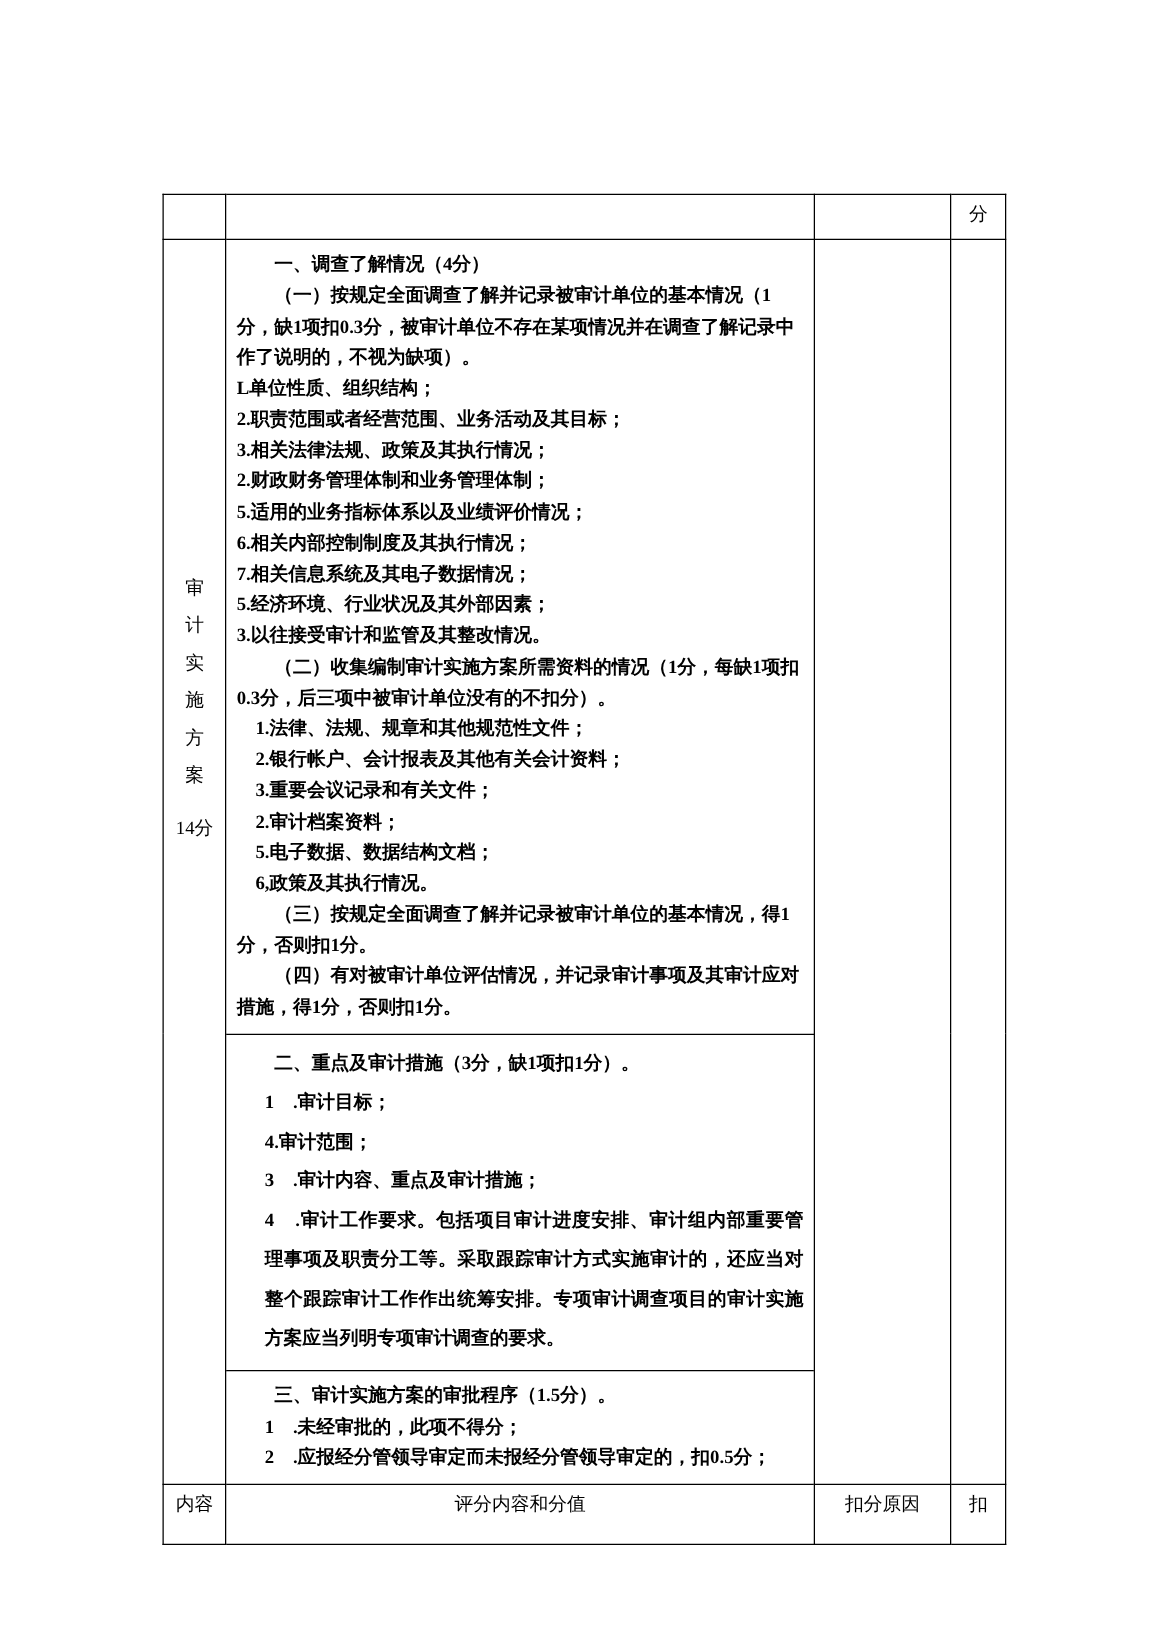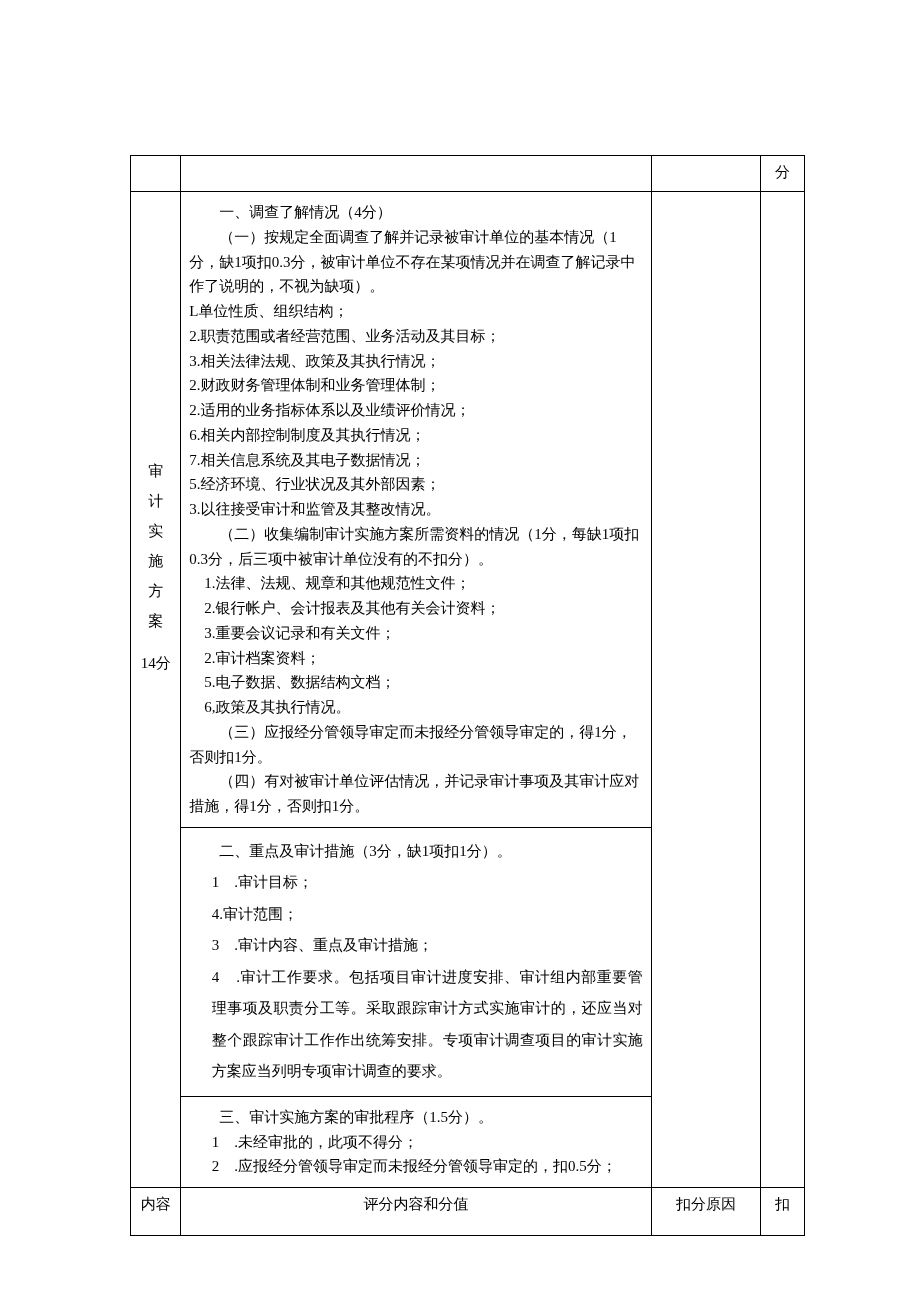--- a/index.html
+++ b/index.html
@@ -31,21 +31,21 @@
   }
   col.c1 { width: 46px; }
   col.c2 { width: 430px; }
   col.c3 { width: 100px; }
   col.c4 { width: 40px; }
   .vcol {
     text-align: center;
     padding-top: 8px;
   }
   .vcol .char { display:block; line-height: 2.0; }
-  .content-block { padding: 4px 2px; }
+  .content-block { padding: 4px 2px; font-weight: bold; }
   .content-block div { margin: 0; }
   .indent { text-indent: 2em; }
   .row-h { height: 36px; }
   .center-text { text-align: center; vertical-align: middle; }
   .vmid { vertical-align: middle; }
 </style>
 </head>
 <body>
 
 <div class="page">
@@ -78,33 +78,33 @@
       <span class="char">14分</span>
     </td>
     <td>
       <div class="content-block">
         <div class="indent">一、调查了解情况（4分）</div>
         <div class="indent">（一）按规定全面调查了解并记录被审计单位的基本情况（1分，缺1项扣0.3分，被审计单位不存在某项情况并在调查了解记录中作了说明的，不视为缺项）。</div>
         <div>L单位性质、组织结构；</div>
         <div>2.职责范围或者经营范围、业务活动及其目标；</div>
         <div>3.相关法律法规、政策及其执行情况；</div>
         <div>2.财政财务管理体制和业务管理体制；</div>
-        <div>2.适用的业务指标体系以及业绩评价情况；</div>
+        <div>5.适用的业务指标体系以及业绩评价情况；</div>
         <div>6.相关内部控制制度及其执行情况；</div>
         <div>7.相关信息系统及其电子数据情况；</div>
         <div>5.经济环境、行业状况及其外部因素；</div>
         <div>3.以往接受审计和监管及其整改情况。</div>
         <div class="indent">（二）收集编制审计实施方案所需资料的情况（1分，每缺1项扣0.3分，后三项中被审计单位没有的不扣分）。</div>
         <div style="padding-left:1em">1.法律、法规、规章和其他规范性文件；</div>
         <div style="padding-left:1em">2.银行帐户、会计报表及其他有关会计资料；</div>
         <div style="padding-left:1em">3.重要会议记录和有关文件；</div>
         <div style="padding-left:1em">2.审计档案资料；</div>
         <div style="padding-left:1em">5.电子数据、数据结构文档；</div>
         <div style="padding-left:1em">6,政策及其执行情况。</div>
-        <div class="indent">（三）应报经分管领导审定而未报经分管领导审定的，得1分，否则扣1分。</div>
+        <div class="indent">（三）按规定全面调查了解并记录被审计单位的基本情况，得1分，否则扣1分。</div>
         <div class="indent">（四）有对被审计单位评估情况，并记录审计事项及其审计应对措施，得1分，否则扣1分。</div>
       </div>
     </td>
     <td rowspan="3"></td>
     <td rowspan="3"></td>
   </tr>
 
   <tr>
     <td>
       <div class="content-block" style="line-height:2.1">

